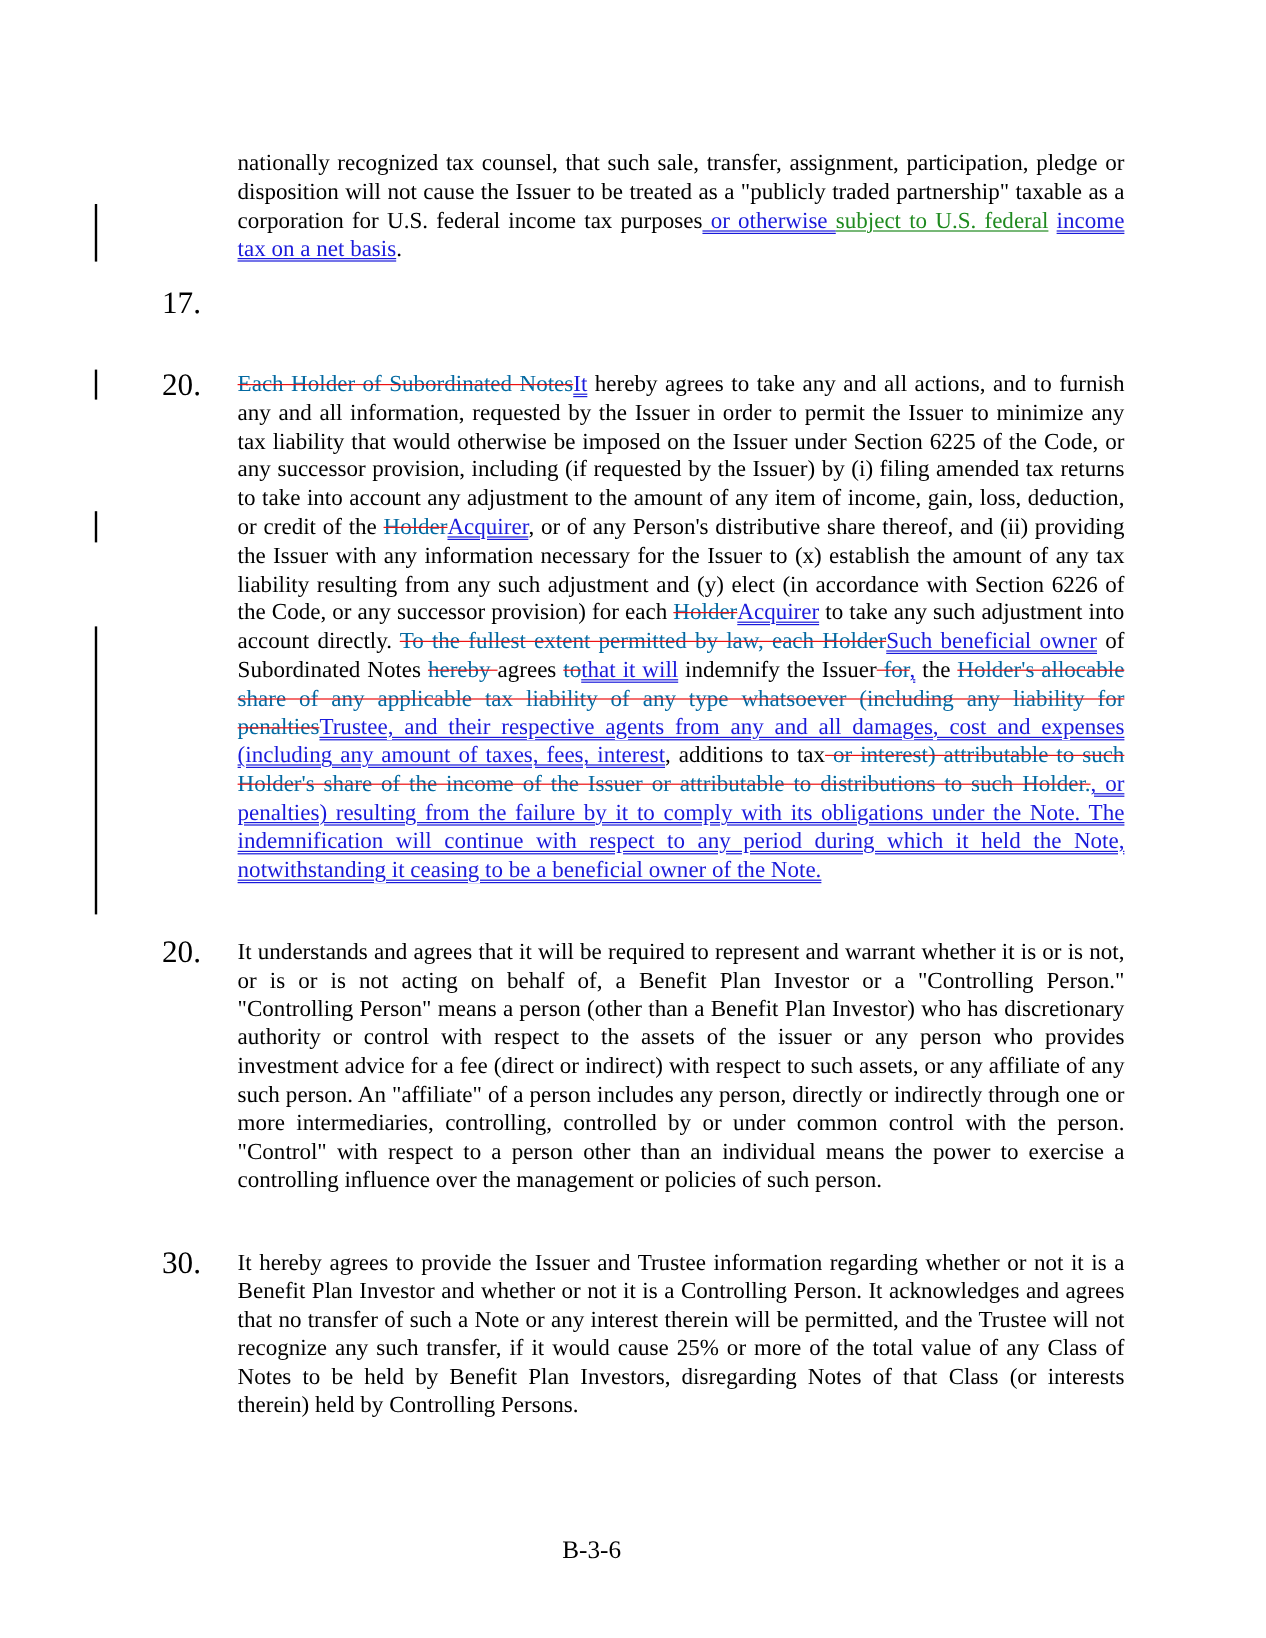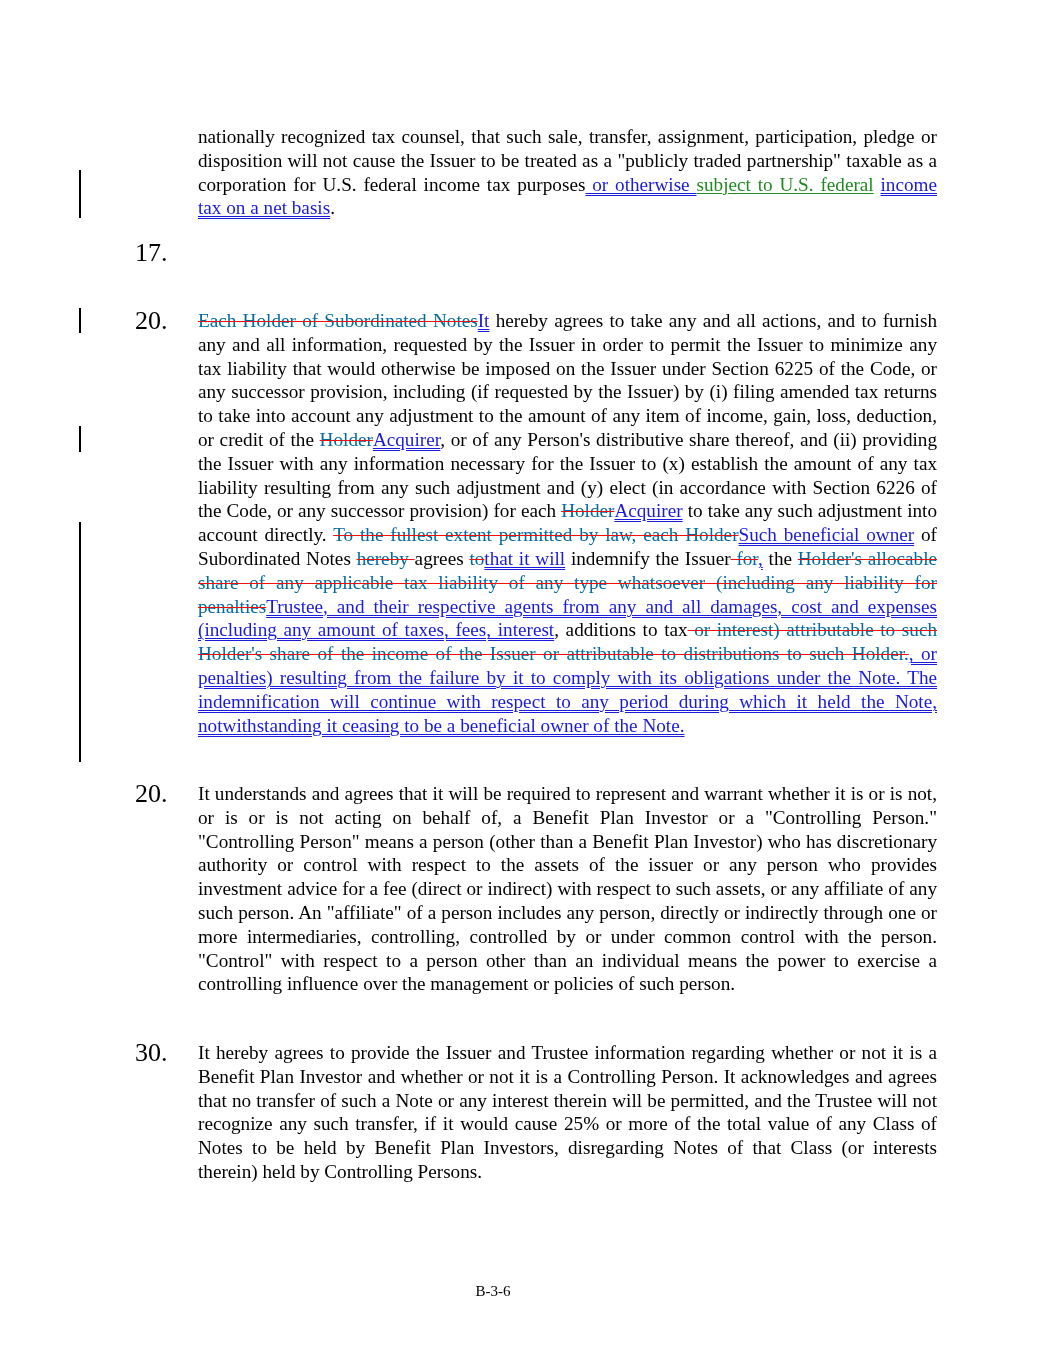--- a/index.html
+++ b/index.html
@@ -35,21 +35,21 @@
       text-decoration: underline;
       text-decoration-color: #1f8a1f;
       text-decoration-thickness: 1px;
       text-underline-offset: 2px;
     }
     .change-bar {
       position: absolute; left: 67px; width: 2px; background: #000;
     }
     .footer {
       position: absolute; left: 0; width: 962px; top: 1280px;
-      text-align: center; font-size: 15px; line-height: 23.8px;
+      text-align: center; font-size: 21px; line-height: 23.8px;
     }
   </style>
 </head>
 <body>
 
 <div class="page">
 
   <div class="change-bar" style="top:170px;height:48px;"></div>
   <div class="change-bar" style="top:308px;height:25px;"></div>
   <div class="change-bar" style="top:426px;height:26px;"></div>

